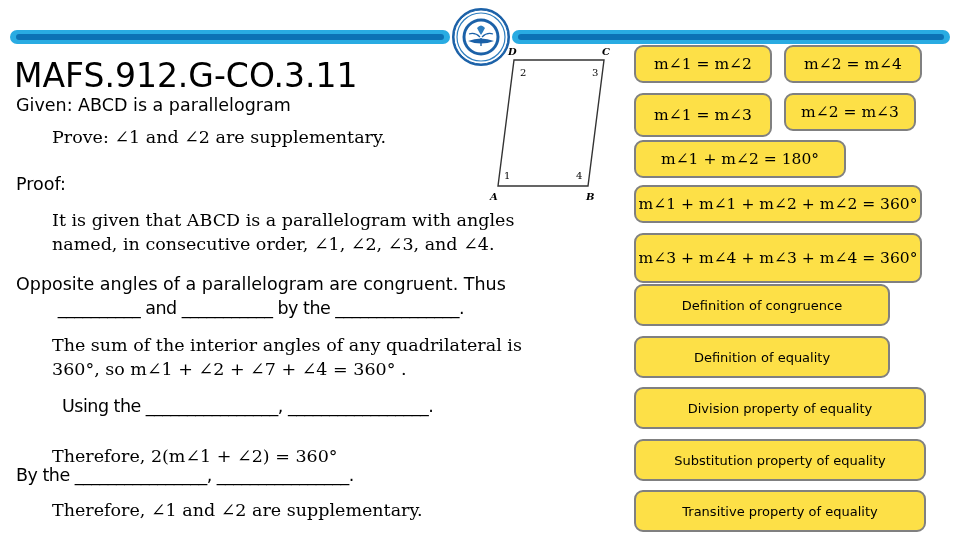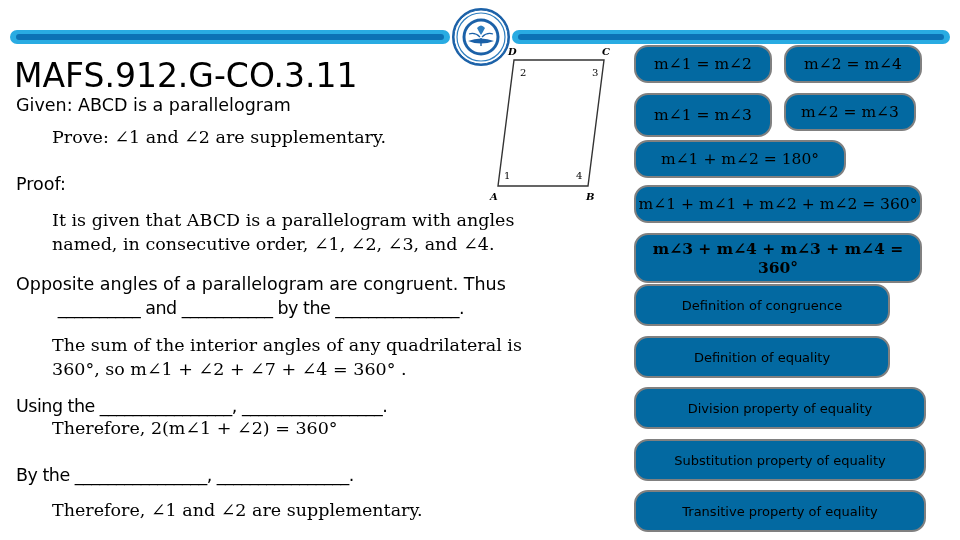--- a/index.html
+++ b/index.html
@@ -88,23 +88,23 @@
     position: absolute;
     left: 484px;
     top: 38px;
     width: 136px;
     height: 176px;
   }
 
   
   .abox {
     position: absolute;
-    background: #0369a1;
+    background: #fde047;
     border: 2.5px solid #808080;
-    border-radius: 14px;
+    border-radius: 9px;
     display: flex;
     align-items: center;
     justify-content: center;
     text-align: center;
     color: #000;
   }
   .abox.eq {
     font-family: "DejaVu Serif", "Liberation Serif", serif;
     font-size: 15.5px;
   }
@@ -157,25 +157,25 @@
   <div class="body-text" style="top:272px;">
     <div class="ln">Opposite angles of a parallelogram are congruent. Thus</div>
     <div class="ln blank">__________ and ___________ by the _______________.</div>
   </div>
 
   <div class="body-text" style="top:333px;">
     <div class="ln-serif">The sum of the interior angles of any quadrilateral is</div>
     <div class="ln-serif">360°, so m∠1 + ∠2 + ∠7 + ∠4 = 360° .</div>
   </div>
 
-  <div class="body-text" style="top:394px;">
+  <div class="body-text" style="top:394px;margin-left:46px;">
     <div class="ln blank">Using the ________________, _________________.</div>
   </div>
 
-  <div class="body-text" style="top:416px;">
+  <div class="body-text" style="top:444px;">
     <div class="ln-serif">Therefore, 2(m∠1 + ∠2) = 360°</div>
   </div>
 
   <div class="body-text" style="top:463px;">
     <div class="ln blank">By the ________________, ________________.</div>
   </div>
 
   <div class="body-text" style="top:498px;">
     <div class="ln-serif">Therefore, ∠1 and ∠2 are supplementary.</div>
   </div>
@@ -205,21 +205,21 @@
   </div>
   <div class="abox eq" style="left:784px; top:93px;  width:132px; height:38px;">
     <span>m∠2 = m∠3</span>
   </div>
   <div class="abox eq" style="left:634px; top:140px; width:212px; height:38px;">
     <span>m∠1 + m∠2 = 180°</span>
   </div>
   <div class="abox eq" style="left:634px; top:185px; width:288px; height:38px;">
     <span>m∠1 + m∠1 + m∠2 + m∠2 = 360°</span>
   </div>
-  <div class="abox eq" style="left:634px; top:233px; width:288px; height:50px;font-weight:bold;">
+  <div class="abox eq" style="left:634px; top:233px; width:288px; height:50px;">
     <span>m∠3 + m∠4 + m∠3 + m∠4 = 360°</span>
   </div>
 
   <div class="abox txt" style="left:634px; top:284px; width:256px; height:42px;">
     <span>Definition of congruence</span>
   </div>
   <div class="abox txt" style="left:634px; top:336px; width:256px; height:42px;">
     <span>Definition of equality</span>
   </div>
   <div class="abox txt" style="left:634px; top:387px; width:292px; height:42px;">

